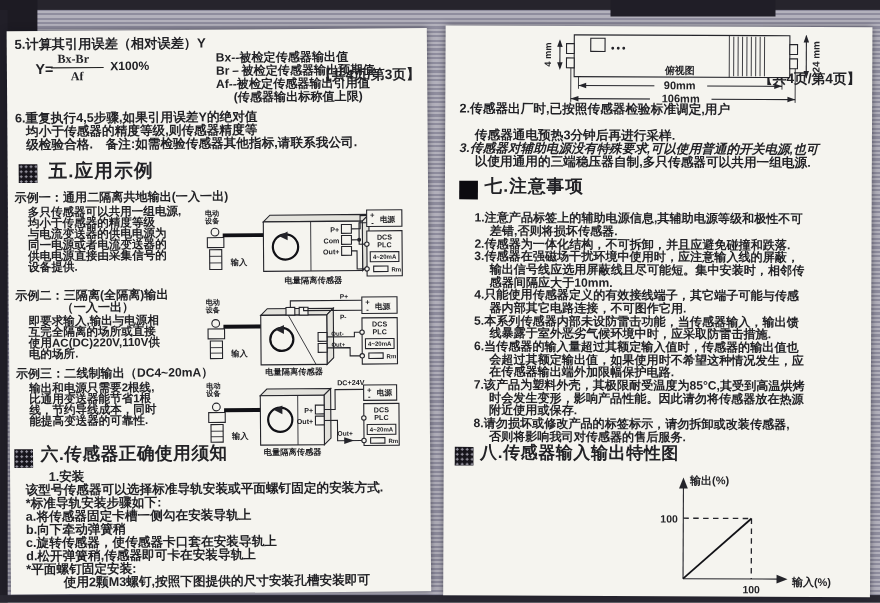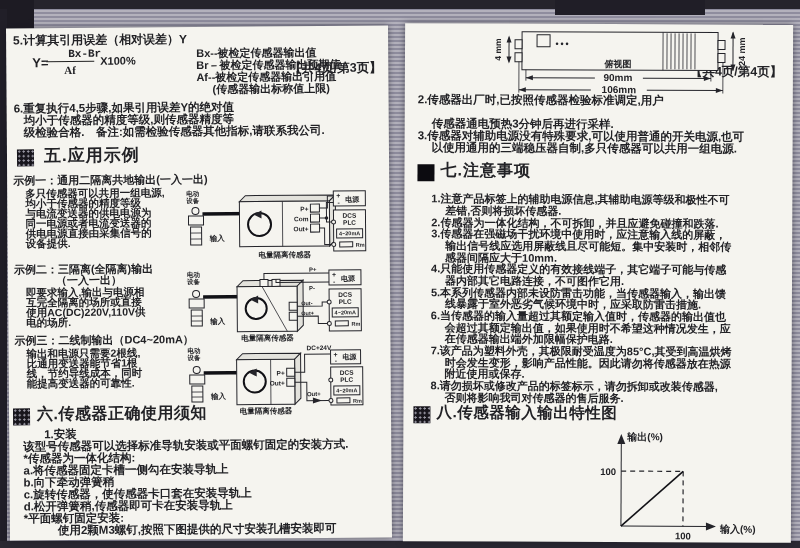--- a/index.html
+++ b/index.html
@@ -45,21 +45,21 @@
   <div class="dark-band" style="left:0;top:9px;width:7px;height:539px;background:#211f28;"></div>
   <div class="dark-band" style="left:0;top:541px;width:800px;height:7px;background:#2a2832;"></div>
 
   <div class="page page-left">
     <div class="tl marker" style="left:283px;top:4px;">【共4页/第3页】</div>
 
     <div class="tl f12" style="left:7px;top:6px;">5.计算其引用误差（相对误差）Y</div>
 
     <div>
       <div class="tl" style="left:26px;top:28px;font-size:13px;">Y=</div>
-      <div class="tl f11" style="left:46px;top:21px;font-family:Liberation Mono, monospace;margin-left:16px;">Bx-Br</div>
+      <div class="tl f11" style="left:46px;top:21px;font-family:Liberation Serif, serif;">Bx-Br</div>
       <div class="frac-bar" style="left:40px;top:33px;width:48px;"></div>
       <div class="tl f11" style="left:58px;top:37px;font-family:'Liberation Serif',serif;">Af</div>
       <div class="tl f11" style="left:94px;top:28px;">X100%</div>
     </div>
 
     <div class="tl f11" style="left:190px;top:21px;">Bx--被检定传感器输出值</div>
     <div class="tl f11" style="left:190px;top:33px;">Br－被检定传感器输出预期值</div>
     <div class="tl f11" style="left:190px;top:45px;">Af--被检定传感器输出引用值</div>
     <div class="tl f11" style="left:206px;top:57px;">(传感器输出标称值上限)</div>
 
@@ -244,21 +244,21 @@
       <path class="wire" d="M110,44 H122 V62.5 H144"></path>
       <polygon class="fillk" points="128,59.5 137,62.5 128,65.5"></polygon>
       <text x="122" y="58" font-size="6">Out+</text>
     </svg>
 
     <div class="sec-icon" style="left:4px;top:380px;"></div>
     <div class="tl" style="left:28px;top:378px;font-size:16px;letter-spacing:.5px;">六.传感器正确使用须知</div>
 
     <div class="tl f115" style="left:7px;top:401px;margin-left:28px;">1.安装</div>
     <div class="tl f115" style="left:14px;top:413px;">该型号传感器可以选择标准导轨安装或平面螺钉固定的安装方式.</div>
-    <div class="tl f115" style="left:14px;top:425px;">*传感器为一体化结构:</div>
+    <div class="tl f115" style="left:14px;top:425px;">*标准导轨安装步骤如下:</div>
     <div class="tl f115" style="left:14px;top:437px;">a.将传感器固定卡槽一侧勾在安装导轨上</div>
     <div class="tl f115" style="left:14px;top:449px;">b.向下牵动弹簧稍</div>
     <div class="tl f115" style="left:14px;top:461px;">c.旋转传感器，使传感器卡口套在安装导轨上</div>
     <div class="tl f115" style="left:14px;top:473px;">d.松开弹簧稍,传感器即可卡在安装导轨上</div>
     <div class="tl f115" style="left:14px;top:485px;">*平面螺钉固定安装:</div>
     <div class="tl f115" style="left:48px;top:497px;">使用2颗M3螺钉,按照下图提供的尺寸安装孔槽安装即可</div>
   </div>
 
   <div class="page page-right">
     <div class="tl marker" style="left:285px;top:9px;">【共4页/第4页】</div>
@@ -308,21 +308,21 @@
         <line x1="246" y1="34" x2="246" y2="65" class="thin"></line>
       <line x1="42" y1="62" x2="246" y2="62" class="wire"></line>
       <polygon class="fillk" points="42,62 49,59.5 49,64.5"></polygon>
         <polygon class="fillk" points="246,62 239,59.5 239,64.5"></polygon>
       <rect x="114" y="56" width="56" height="11" fill="#f5f4ef"></rect>
       <text x="142" y="65" font-size="10" text-anchor="middle">106mm</text>
     </svg>
 
     <div class="tl f115" style="left:13px;top:71px;">2.传感器出厂时,已按照传感器检验标准调定,用户</div>
     <div class="tl f115" style="left:27px;top:95px;">传感器通电预热3分钟后再进行采样.</div>
-    <div class="tl f115" style="left:13px;top:107px;">3.传感器对辅助电源没有特殊要求,可以使用普通的开关电源,也可</div>
+    <div class="tl f115" style="left:13px;top:107px;font-style:italic;">3.传感器对辅助电源没有特殊要求,可以使用普通的开关电源,也可</div>
     <div class="tl f115" style="left:27px;top:119px;">以使用通用的三端稳压器自制,多只传感器可以共用一组电源.</div>
 
     <div class="sec-icon solid" style="left:13px;top:141px;"></div>
     <div class="tl" style="left:36px;top:139px;font-size:16px;letter-spacing:1px;">七.注意事项</div>
 
     <div class="tl f11" style="left:27px;top:170px;">1.注意产品标签上的辅助电源信息,其辅助电源等级和极性不可</div>
     <div class="tl f11" style="left:41px;top:182px;">差错,否则将损坏传感器.</div>
     <div class="tl f11" style="left:27px;top:194px;">2.传感器为一体化结构，不可拆卸，并且应避免碰撞和跌落.</div>
     <div class="tl f11" style="left:27px;top:205px;">3.传感器在强磁场干扰环境中使用时，应注意输入线的屏蔽，</div>
     <div class="tl f11" style="left:41px;top:217px;">输出信号线应选用屏蔽线且尽可能短。集中安装时，相邻传</div>

